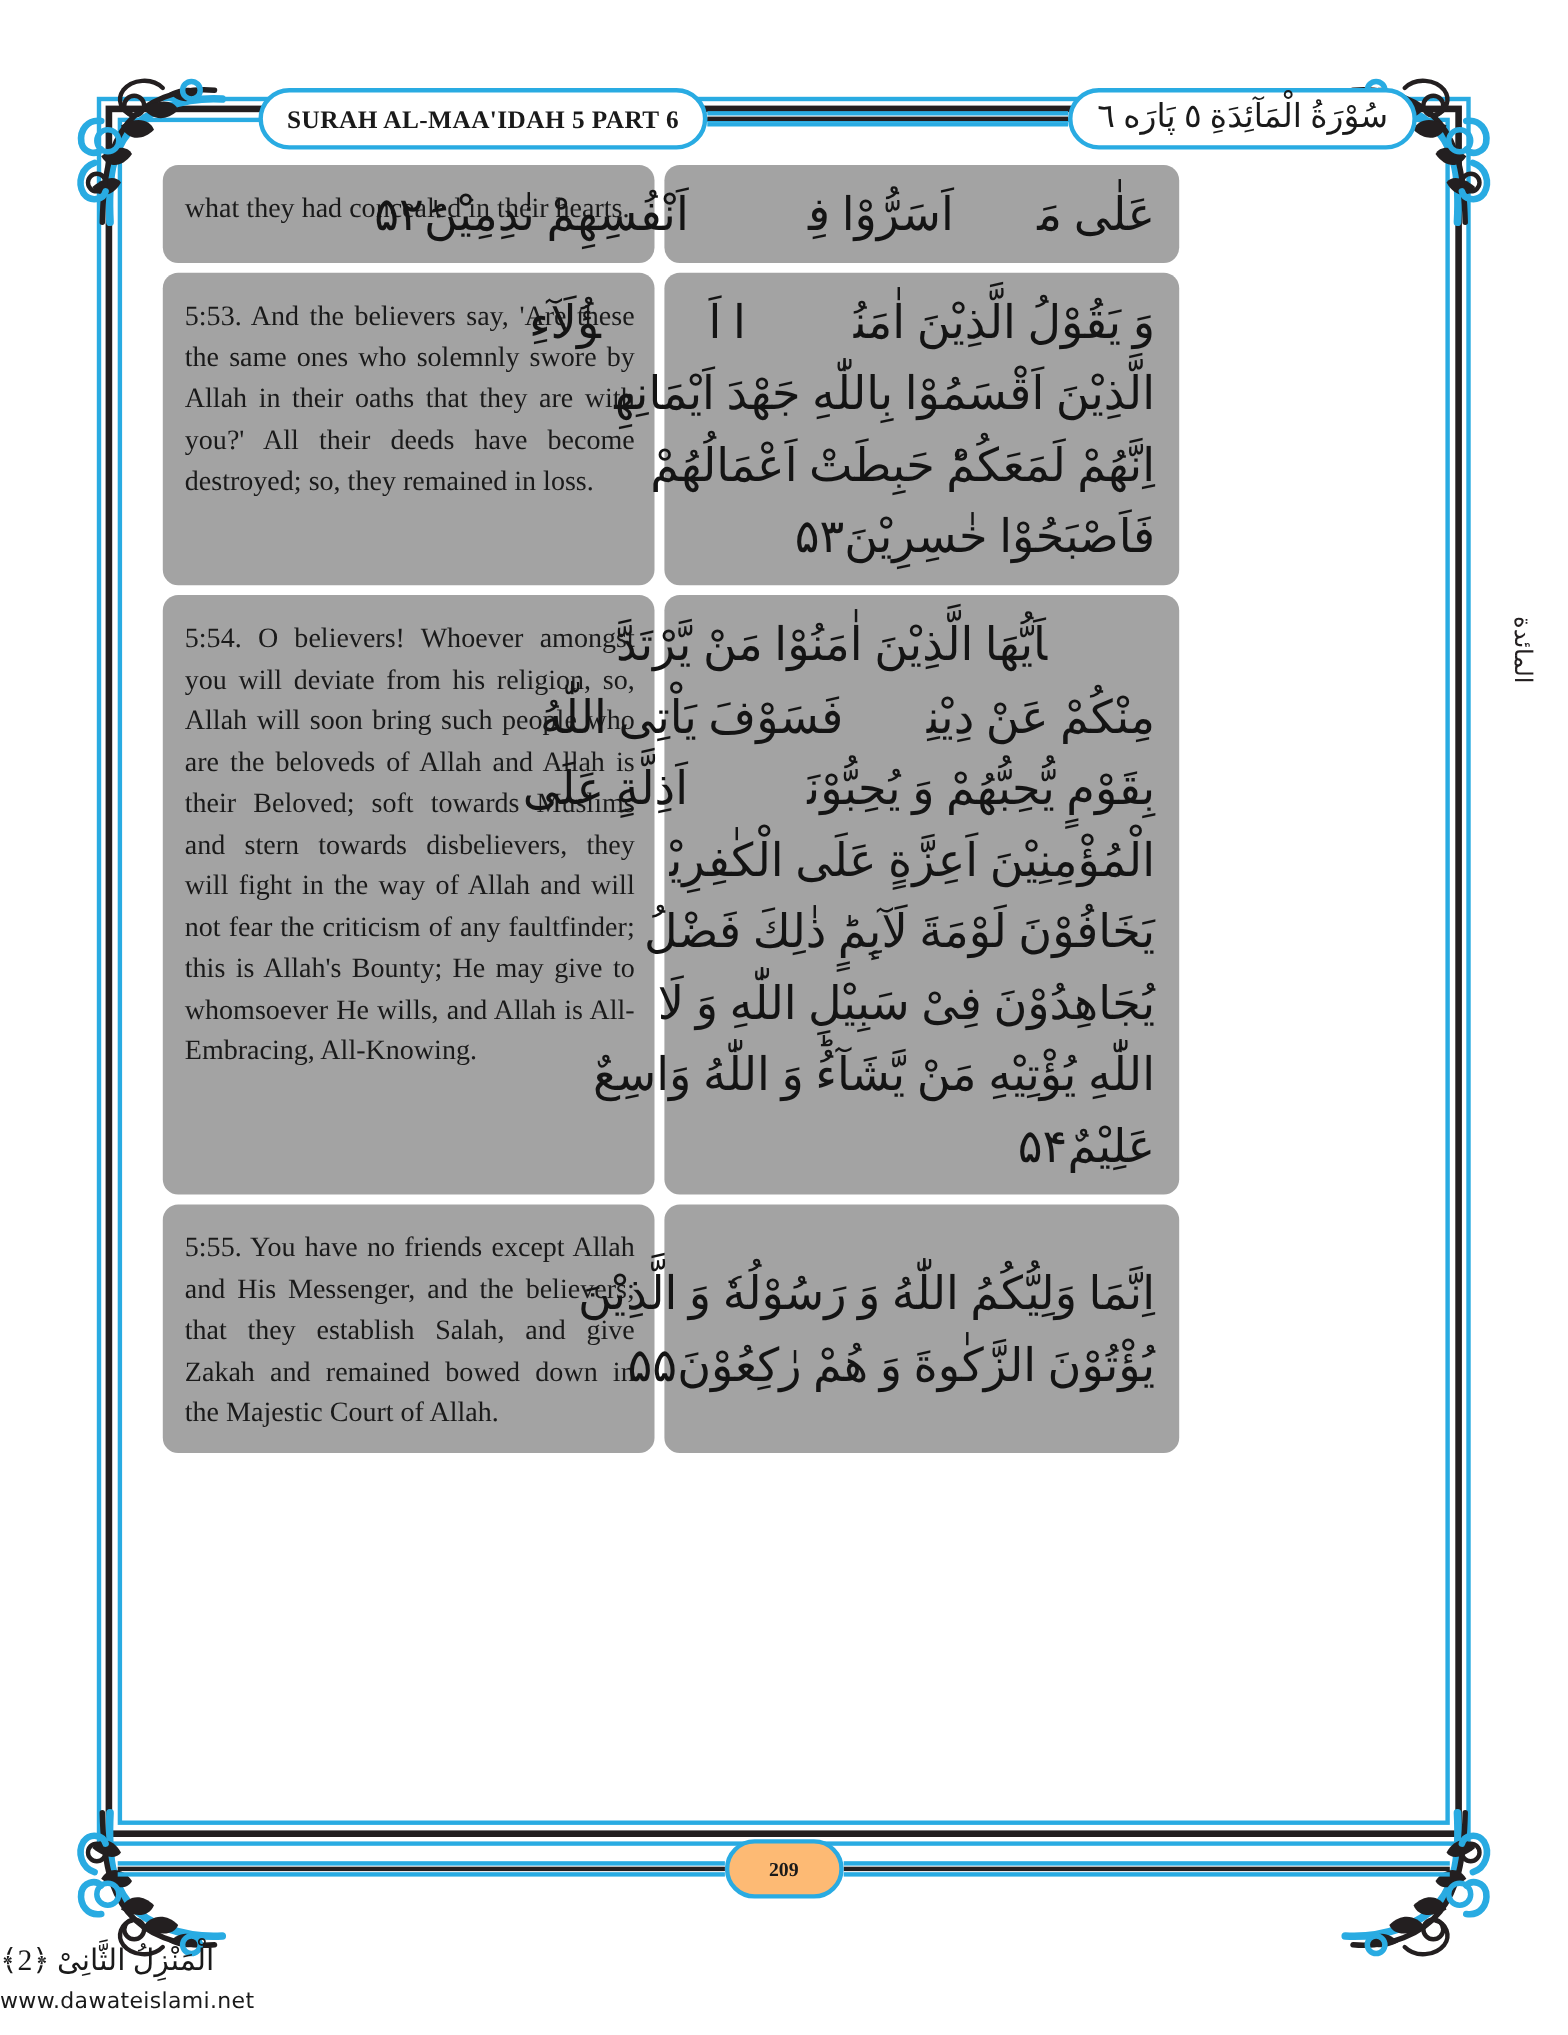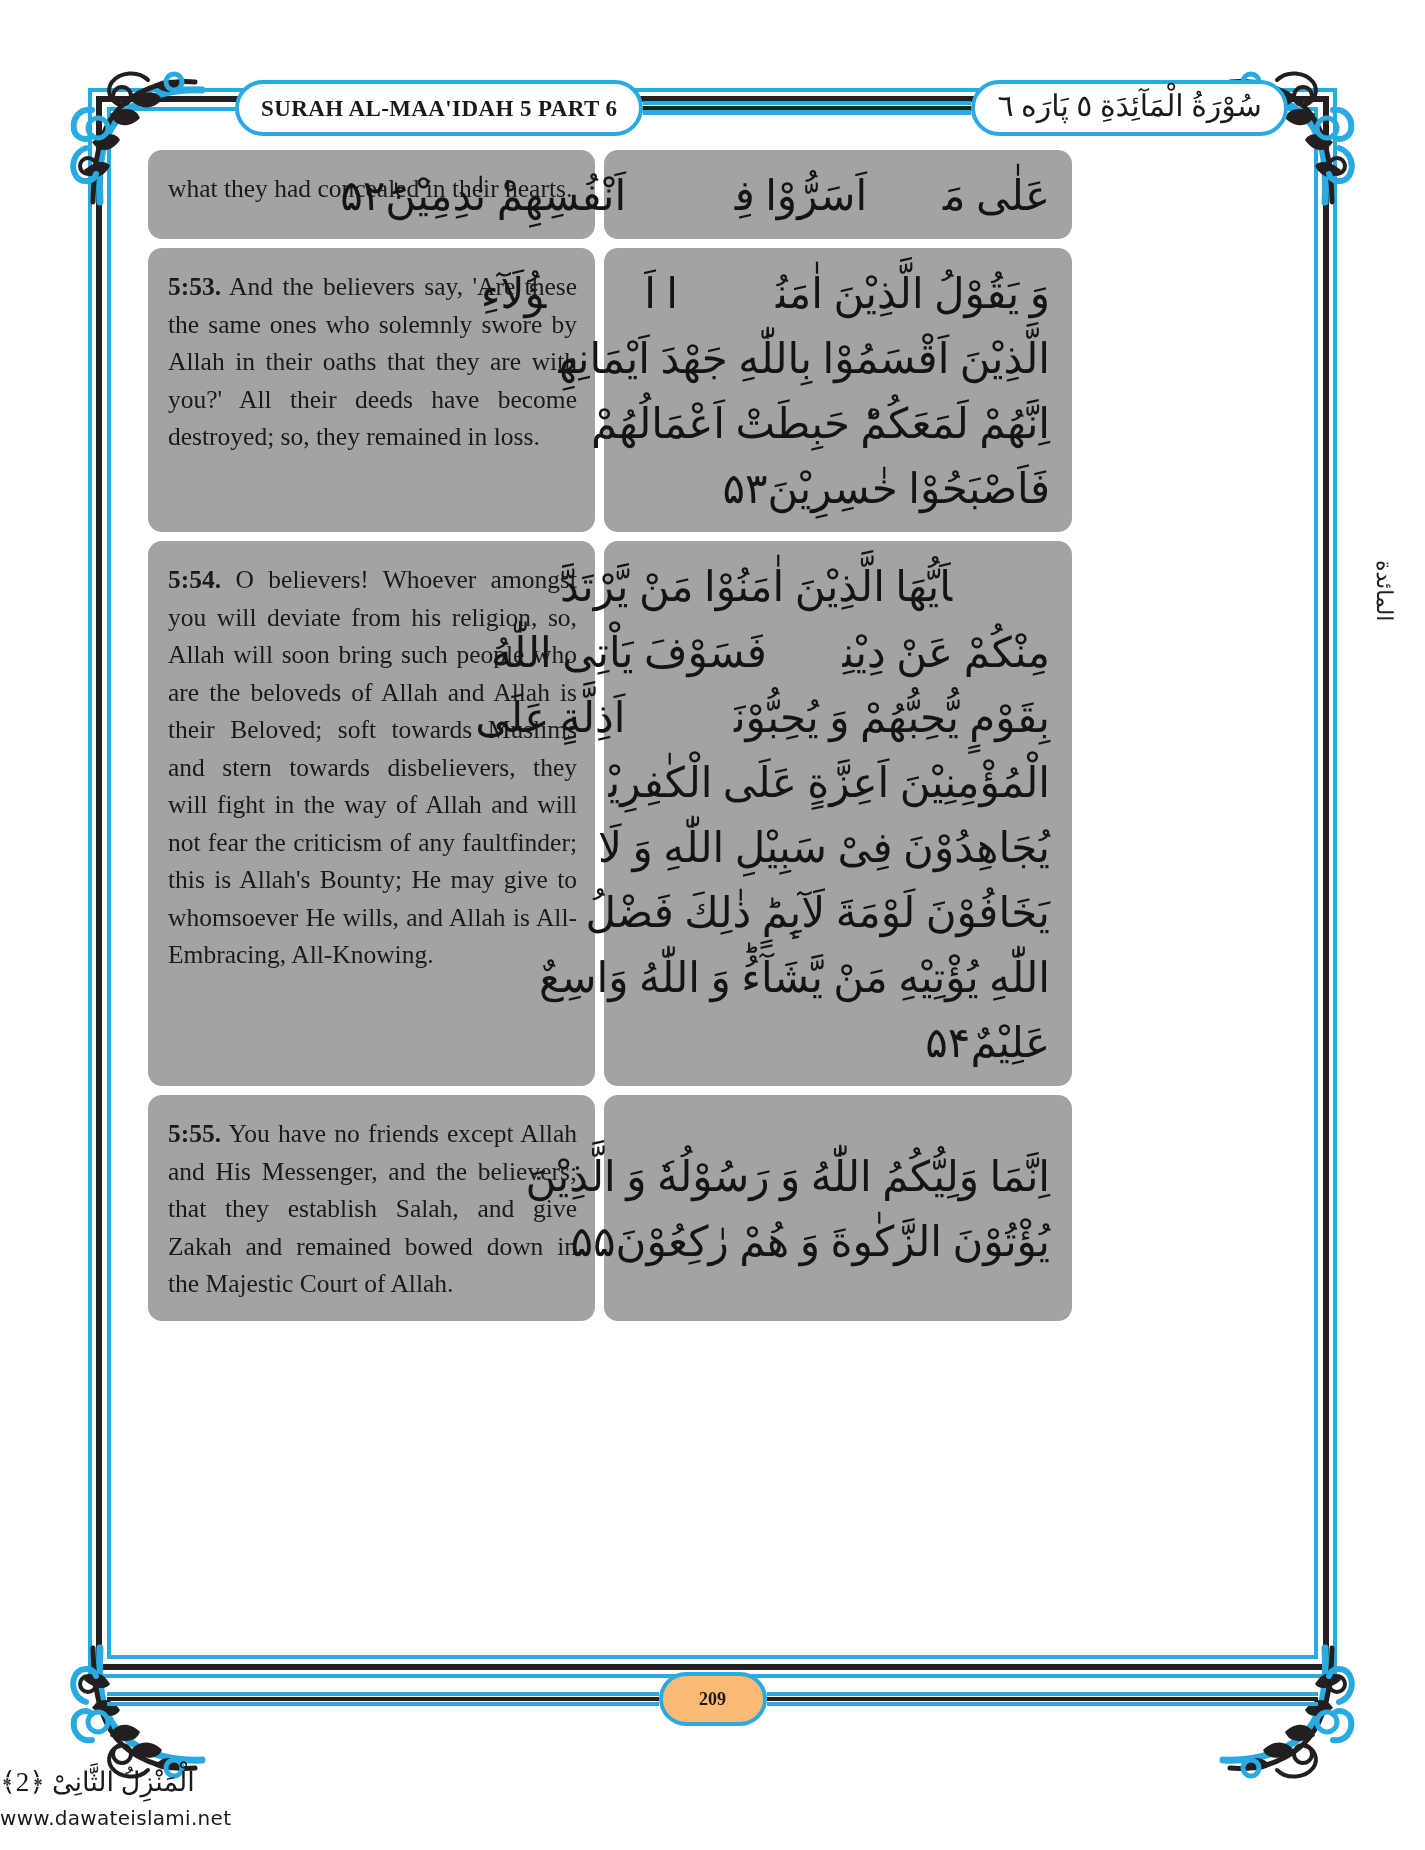--- a/index.html
+++ b/index.html
@@ -129,21 +129,21 @@
   }
   .en-text {
     font-family: "Liberation Serif", serif;
     font-size: 25.5px;
     line-height: 1.47;
     color: #1a1a1a;
     text-align: justify;
     text-align-last: left;
     hyphens: none;
   }
-  .en-text .vnum { font-weight: bold; }
+  .en-text .vnum { font-weight: normal; }
   .ar-line {
     direction: rtl;
     text-align: center;
     font-size: 42px;
     line-height: 1.55;
     color: #141414;
     white-space: nowrap;
   }
   .ar-last { text-align: right; }
 
@@ -344,22 +344,22 @@
         <div class="en-text">
           <span class="vnum">5:54.</span>
           <span>O believers! Whoever amongst you will deviate from his religion, so, Allah will soon bring such people who are the beloveds of Allah and Allah is their Beloved; soft towards Muslims and stern towards disbelievers, they will fight in the way of Allah and will not fear the criticism of any faultfinder; this is Allah's Bounty; He may give to whomsoever He wills, and Allah is All-Embracing, All-Knowing.</span>
         </div>
       </div>
       <div class="panel panel-ar">
         <div class="ar-line">یٰۤاَیُّهَا الَّذِیْنَ اٰمَنُوْا مَنْ یَّرْتَدَّ</div>
         <div class="ar-line">مِنْكُمْ عَنْ دِیْنِهٖ فَسَوْفَ یَاْتِی اللّٰهُ</div>
         <div class="ar-line">بِقَوْمٍ یُّحِبُّهُمْ وَ یُحِبُّوْنَهٗۤ اَذِلَّةٍ عَلَى</div>
         <div class="ar-line">الْمُؤْمِنِیْنَ اَعِزَّةٍ عَلَى الْكٰفِرِیْنَ٘</div>
+        <div class="ar-line">یَخَافُوْنَ لَوْمَةَ لَآىِٕمٍؕ ذٰلِكَ فَضْلُ</div>
         <div class="ar-line">یُجَاهِدُوْنَ فِیْ سَبِیْلِ اللّٰهِ وَ لَا</div>
-        <div class="ar-line">یَخَافُوْنَ لَوْمَةَ لَآىِٕمٍؕ ذٰلِكَ فَضْلُ</div>
         <div class="ar-line">اللّٰهِ یُؤْتِیْهِ مَنْ یَّشَآءُؕ وَ اللّٰهُ وَاسِعٌ</div>
         <div class="ar-line ar-last">عَلِیْمٌ۵۴</div>
       </div>
     </div>
 
     <div class="verse-row">
       <div class="panel panel-en">
         <div class="en-text">
           <span class="vnum">5:55.</span>
           <span>You have no friends except Allah and His Messenger, and the believers; that they establish Salah, and give Zakah and remained bowed down in the Majestic Court of Allah.</span>

